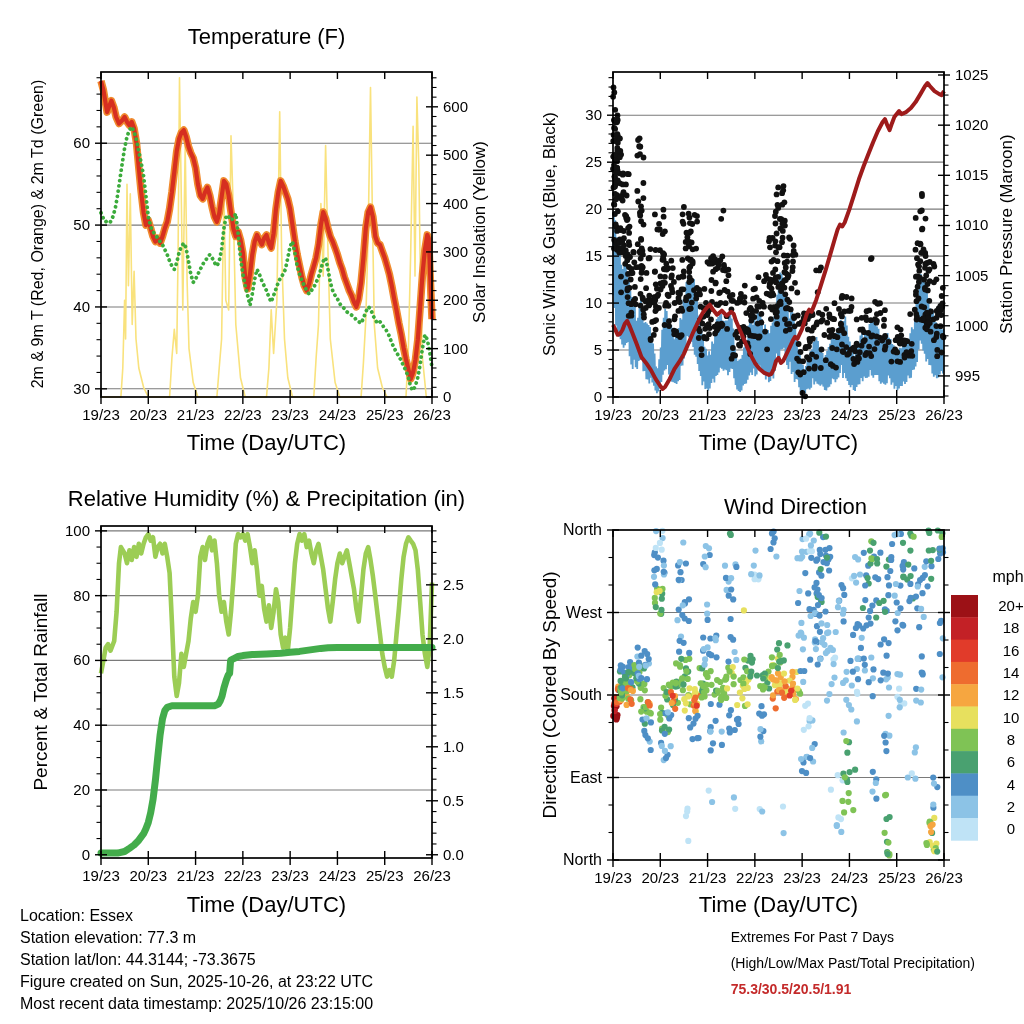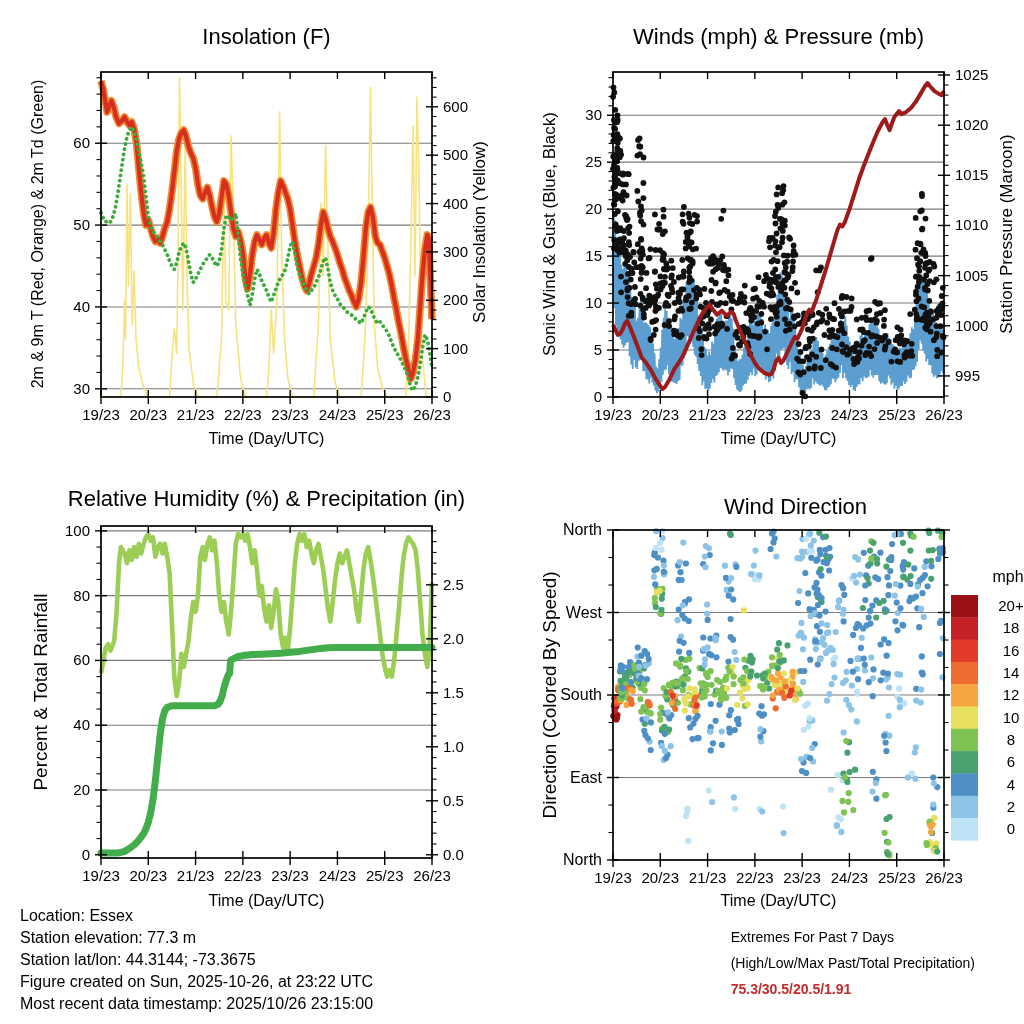--- a/index.html
+++ b/index.html
@@ -1,21 +1,21 @@
 <!DOCTYPE html>
 <html><head>
 <meta charset="utf-8">
 <style>
   html,body{margin:0;padding:0;background:#fff;}
   #fig{position:relative;width:1024px;height:1024px;background:#fff;
        font-family:"Liberation Sans","DejaVu Sans",sans-serif;color:#000;overflow:hidden;}
   #plots{position:absolute;left:0;top:0;}
   .abs{position:absolute;}
   .title{font-size:22px;text-align:center;white-space:nowrap;}
-  .xlab{font-size:16px;text-align:center;white-space:nowrap;}
+  .xlab{font-size:22px;text-align:center;white-space:nowrap;}
   .vlab{font-size:17px;white-space:nowrap;transform:translate(-50%,-50%) rotate(-90deg);}
   .vlab.big{font-size:19px;}
   .vlab.small{font-size:16px;}
   .footL{font-size:16px;line-height:22px;white-space:nowrap;}
   .footR{font-size:14px;line-height:26px;text-align:left;white-space:nowrap;}
   .footR .vals{font-weight:bold;}
   .cbtitle{font-size:16px;text-align:center;width:60px;}
   svg text{font-family:"Liberation Sans","DejaVu Sans",sans-serif;}
 </style>
 </head>
@@ -2140,22 +2140,21 @@
         <text x="1011" y="767.3" text-anchor="middle" font-size="15">6</text>
         <rect x="951" y="773.4" width="27" height="22.7" fill="#4e8fc6"></rect>
         <text x="1011" y="789.5" text-anchor="middle" font-size="15">4</text>
         <rect x="951" y="795.7" width="27" height="22.7" fill="#8cc3e6"></rect>
         <text x="1011" y="811.9" text-anchor="middle" font-size="15">2</text>
         <rect x="951" y="818.0" width="27" height="22.7" fill="#bfe3f6"></rect>
         <text x="1011" y="834.1" text-anchor="middle" font-size="15">0</text>
       </g>
     </svg>
 
-  <div class="abs title" style="left:101px;top:24px;width:331px;">Insolation (F)</div>
-  <div class="abs title" style="left:613px;top:24px;width:331px;">Winds (mph) &amp; Pressure (mb)</div>
+  <div class="abs title" style="left:101px;top:24px;width:331px;">Temperature (F)</div>
   <div class="abs title" style="left:6px;top:486px;width:521px;">Relative Humidity (%) &amp; Precipitation (in)</div>
   <div class="abs title" style="left:630px;top:486px;width:331px;margin-top:8px;">Wind Direction</div>
 
   <div class="abs xlab" style="left:101px;top:430px;width:331px;">Time (Day/UTC)</div>
   <div class="abs xlab" style="left:613px;top:430px;width:331px;">Time (Day/UTC)</div>
   <div class="abs xlab" style="left:101px;top:892px;width:331px;">Time (Day/UTC)</div>
   <div class="abs xlab" style="left:613px;top:892px;width:331px;">Time (Day/UTC)</div>
 
   <div class="abs vlab small" style="left:38px;top:234px;">2m &amp; 9m T (Red, Orange) &amp; 2m Td (Green)</div>
   <div class="abs vlab" style="left:480px;top:232px;">Solar Insolation (Yellow)</div>

